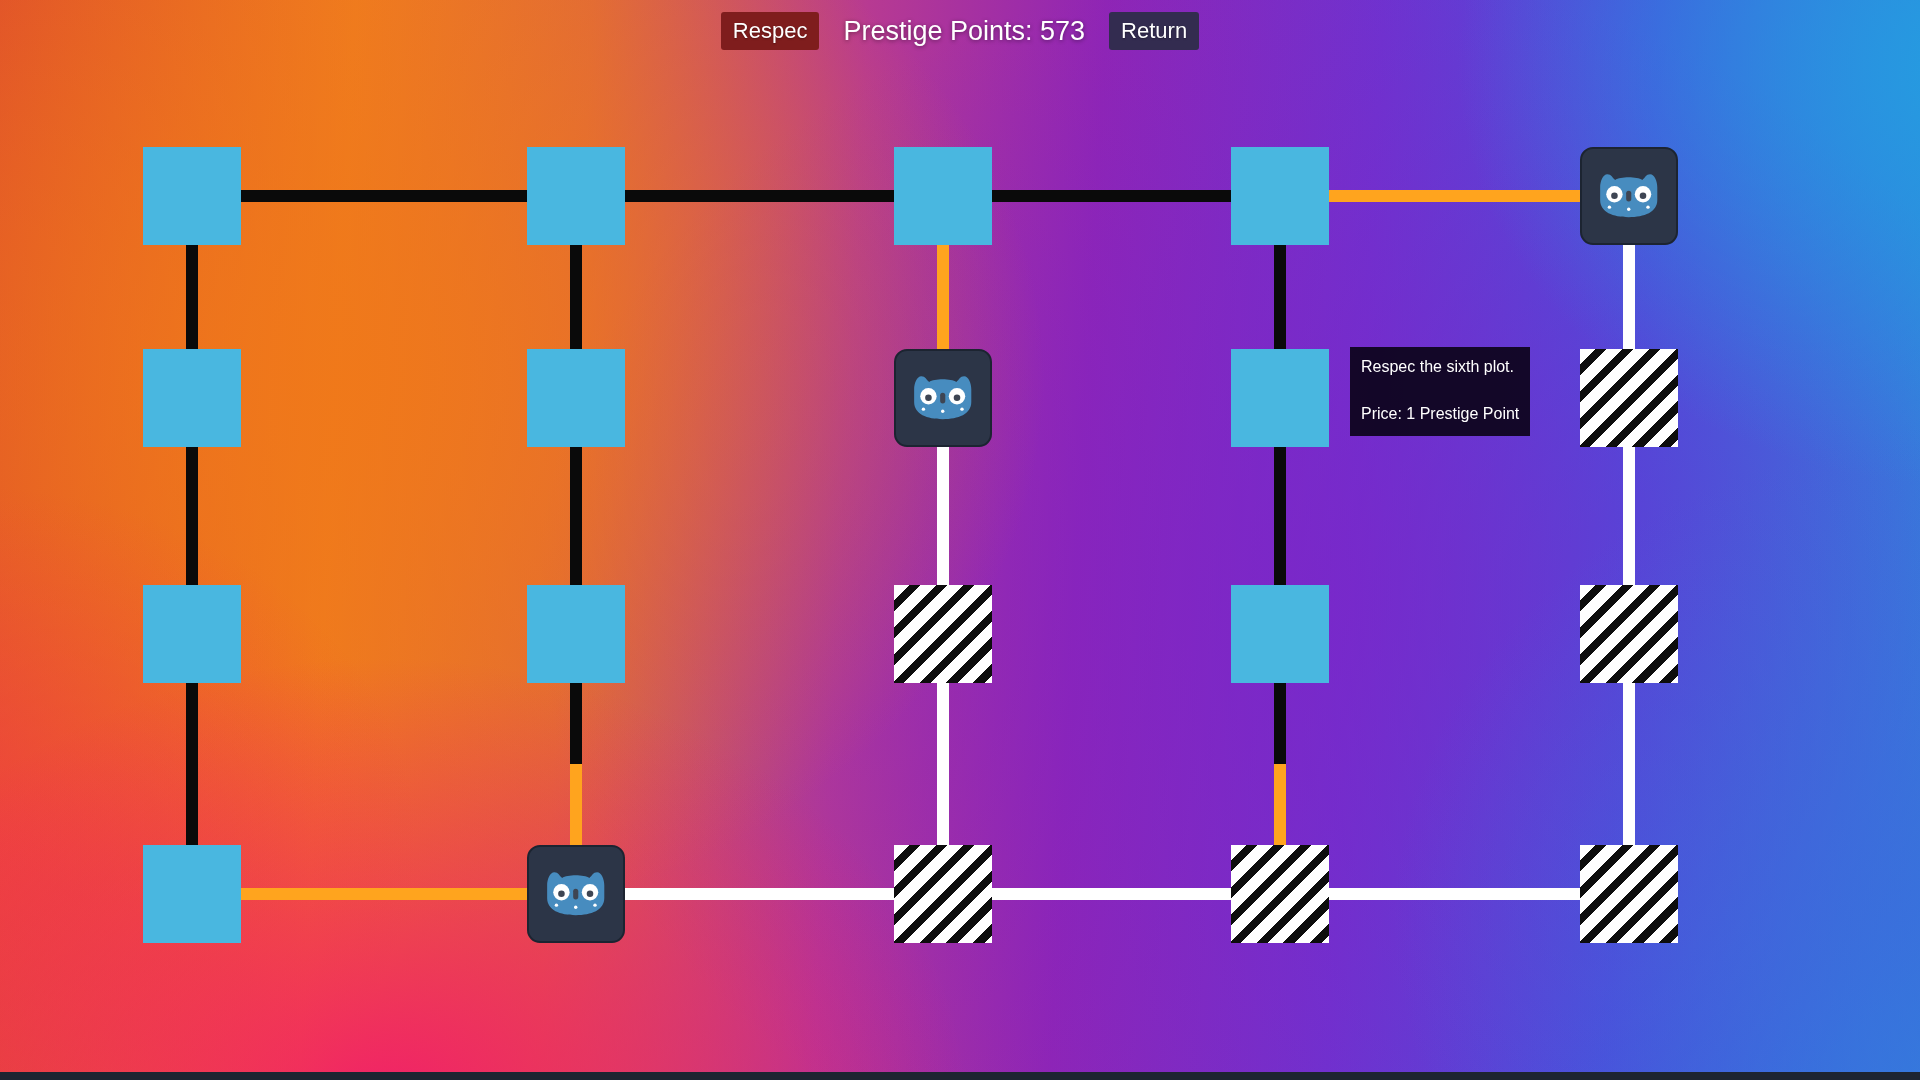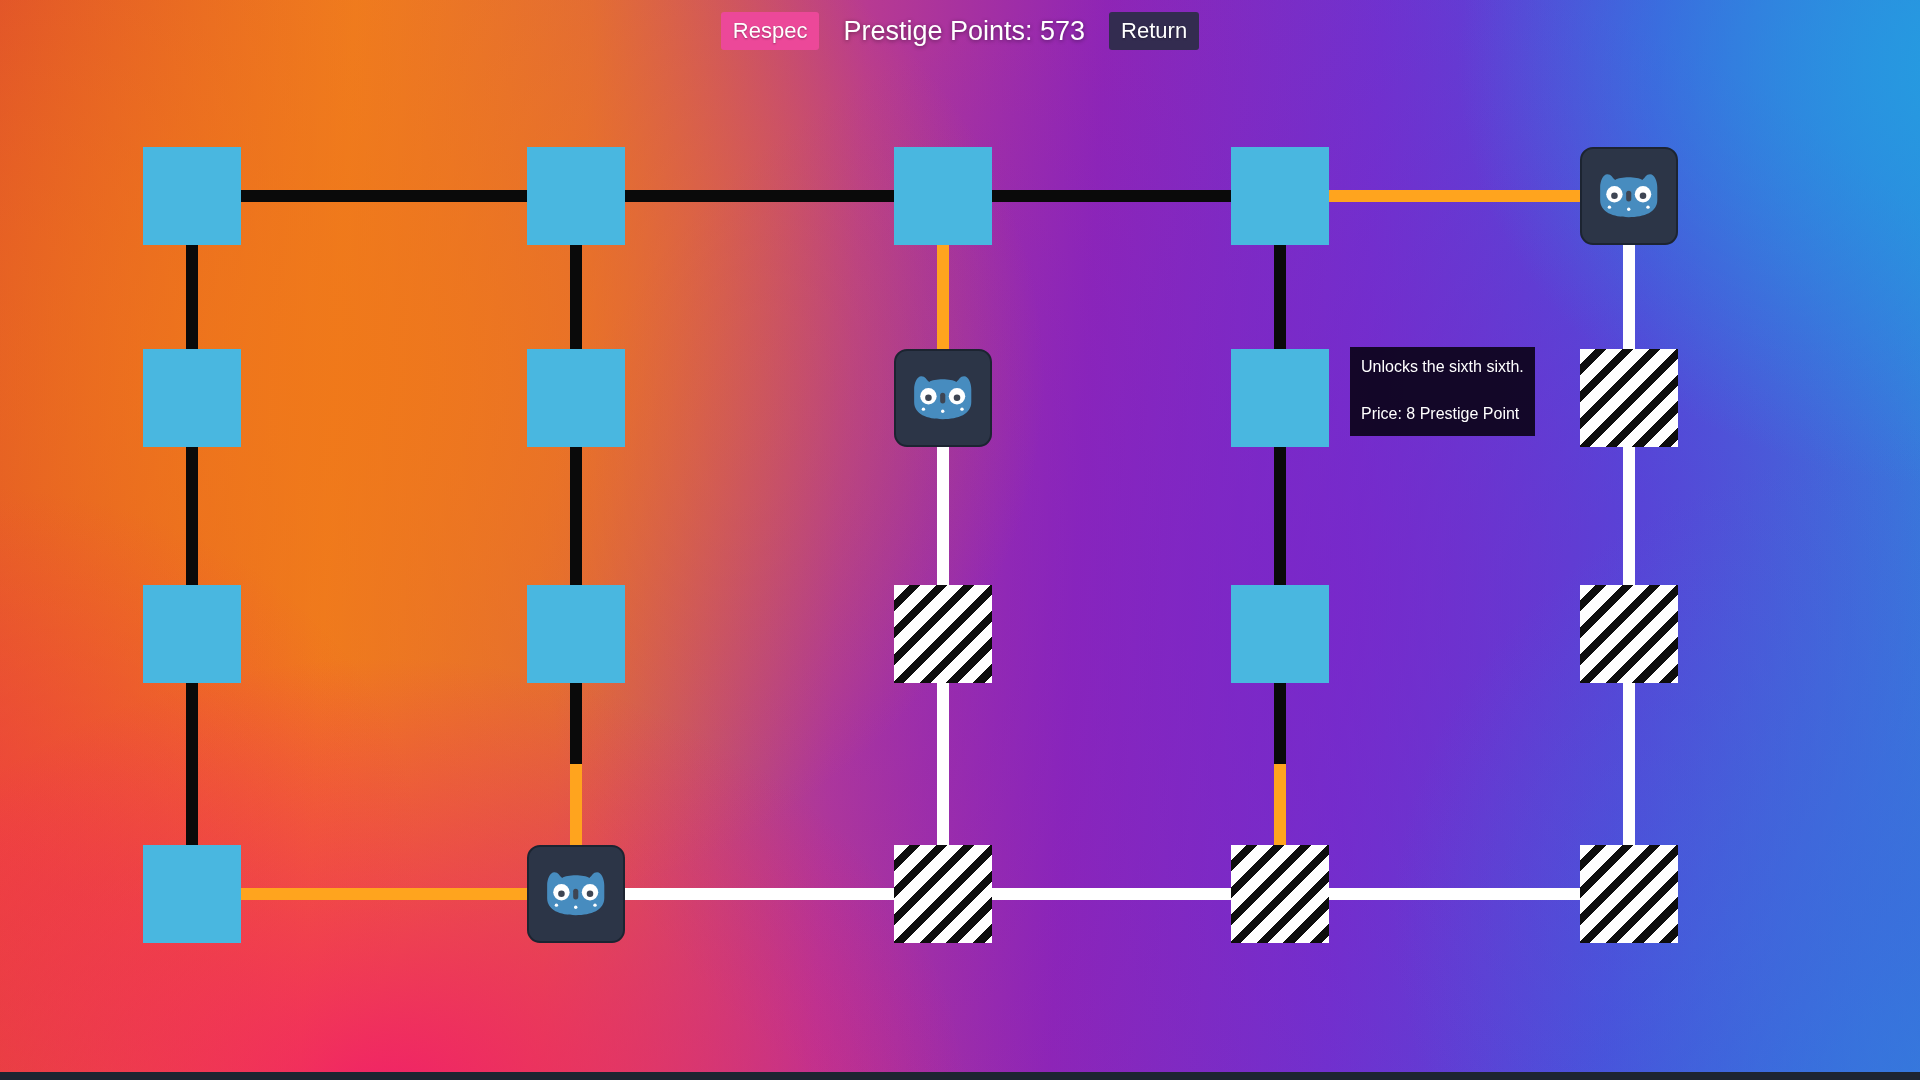--- a/index.html
+++ b/index.html
@@ -22,21 +22,21 @@
   .topbar {
     position:absolute; top:12px; left:0; width:100%;
     display:flex; justify-content:center; align-items:center; gap:24px;
     z-index:10;
   }
   .tb-btn {
     color:#fff; font-size:22px; line-height:1.2; padding:6px 12px;
     border:none; border-radius:3px; cursor:pointer;
     font-family:inherit; text-shadow:0 1px 2px rgba(0,0,0,.35);
   }
-  .tb-btn.respec { background:#ec4899; }
+  .tb-btn.respec { background:#7f1d1d; }
   .tb-btn.return { background:#332c50; }
   .prestige {
     color:#fff; font-size:27px; font-weight:400;
     text-shadow:0 1px 4px rgba(0,0,0,.45);
   }
 
   
   .tree-layer { position:absolute; inset:0; z-index:1; }
   .edge { position:absolute; z-index:1; }
   .node { position:absolute; width:98px; height:98px; z-index:2; }
@@ -152,19 +152,19 @@
     <circle cx="50" cy="69" r="2.4" fill="#ffffff"></circle>
     <circle cx="77" cy="66" r="2.4" fill="#ffffff"></circle>
   </svg>
 </div>
       <div class="node striped" style="left: 894px; top: 845px;"></div>
       <div class="node striped" style="left: 1231px; top: 845px;"></div>
       <div class="node striped" style="left: 1580px; top: 845px;"></div>
     </div>
 
   <div class="tooltip">
-    <div class="tip-line1">Unlocks the sixth sixth.</div>
-    <div class="tip-line2">Price: 8 Prestige Point</div>
+    <div class="tip-line1">Respec the sixth plot.</div>
+    <div class="tip-line2">Price: 1 Prestige Point</div>
   </div>
 
   <div class="bottom-strip"></div>
 
 </div>
 
 </body></html>

